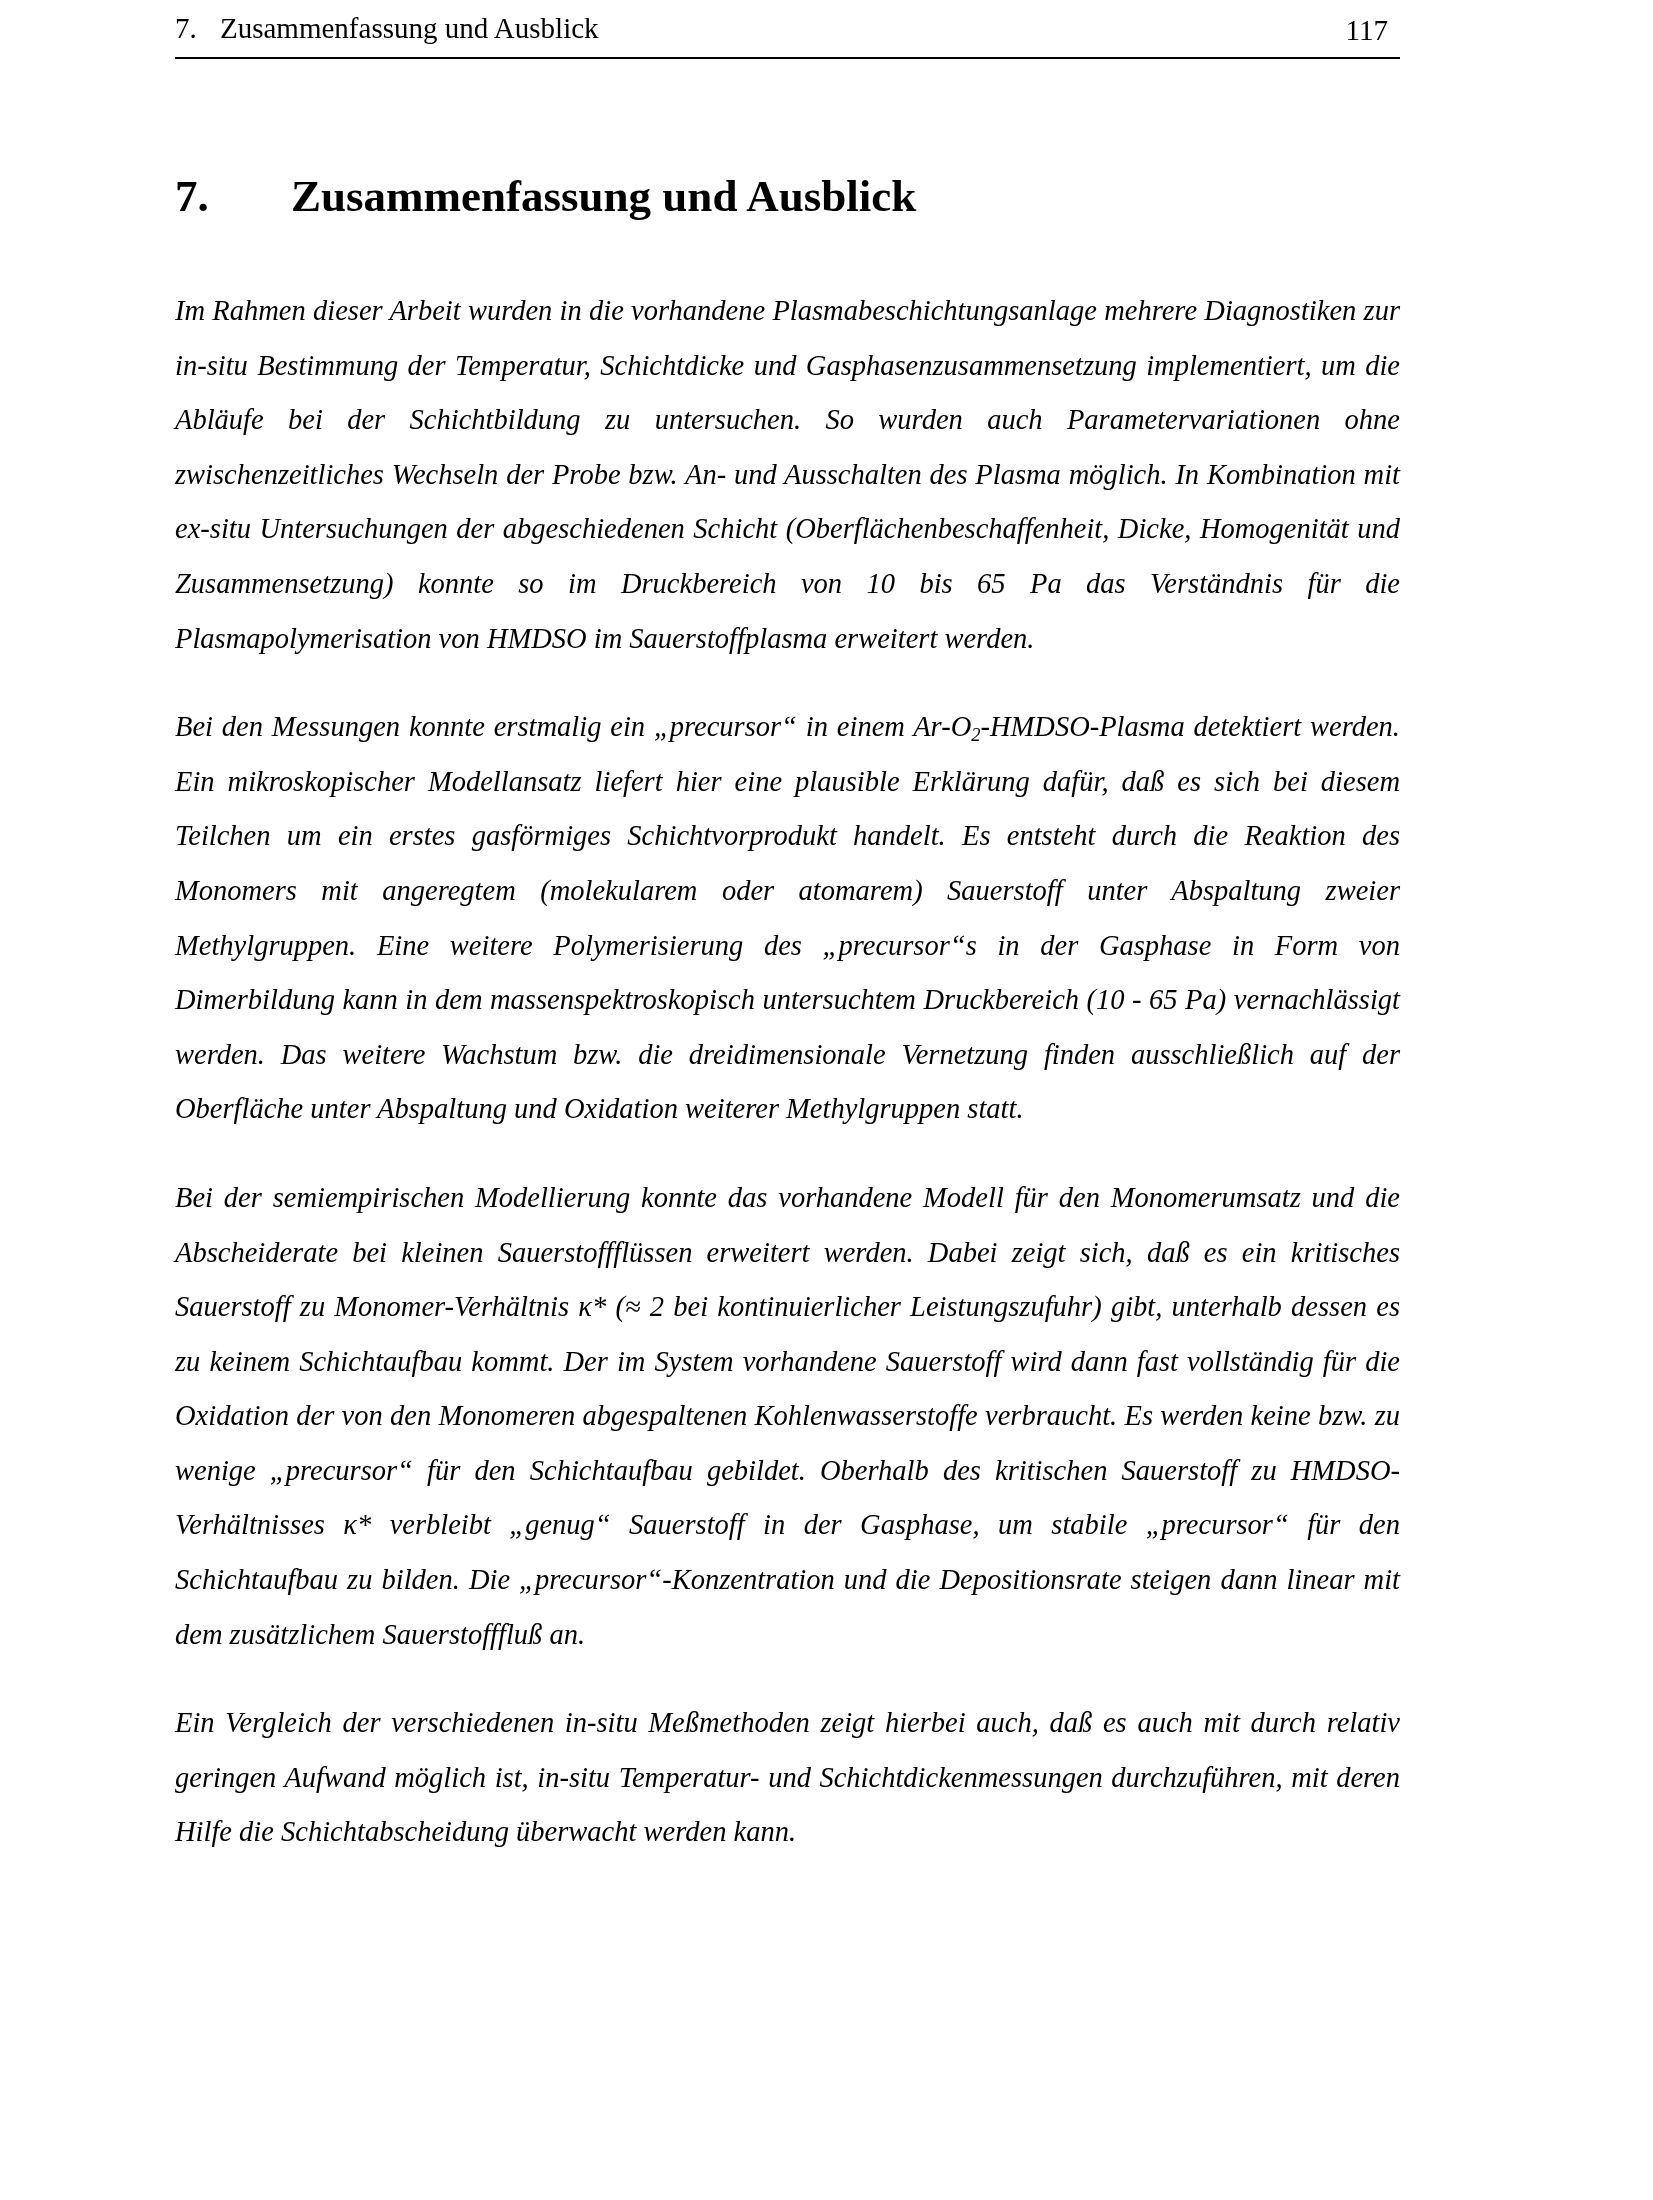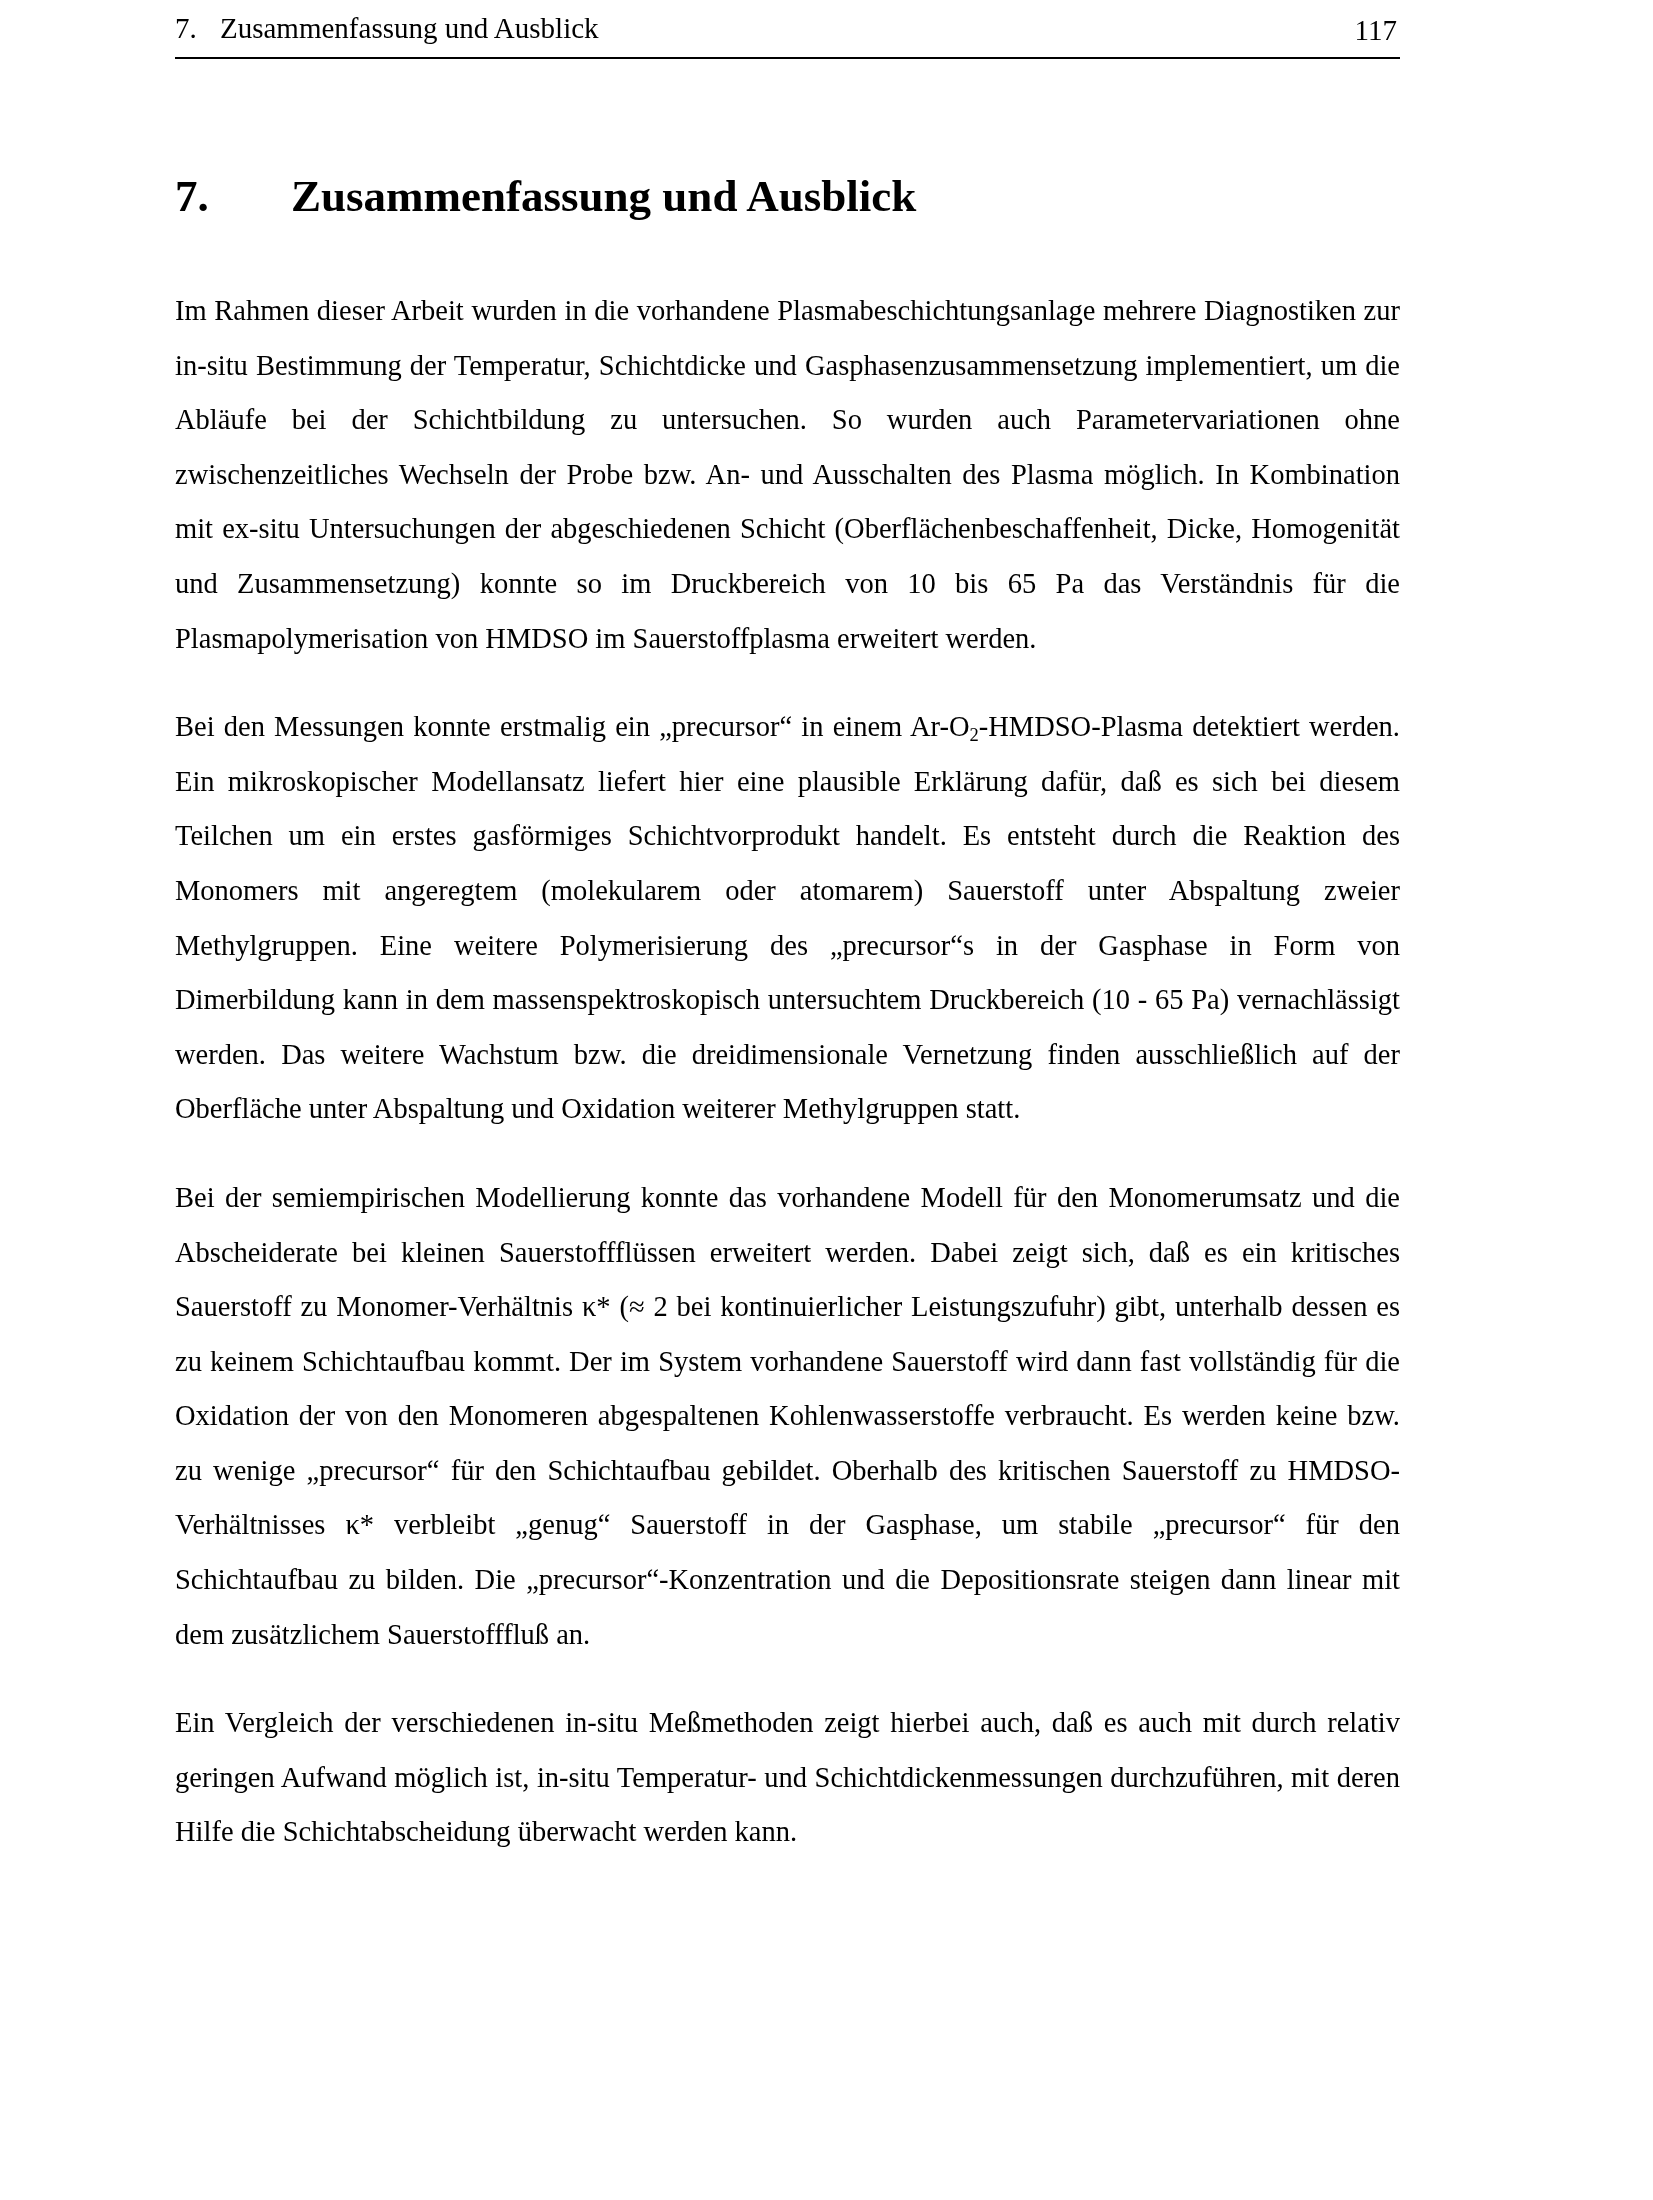--- a/index.html
+++ b/index.html
@@ -1,26 +1,26 @@
 <!DOCTYPE html>
 <html><head>
 <meta charset="utf-8">
 <style>
   html, body { margin: 0; padding: 0; background: #ffffff; }
   body { width: 1653px; height: 2200px; position: relative; overflow: hidden;
          font-family: "Liberation Serif", "DejaVu Serif", serif; color: #000; }
   .page-header { position: absolute; left: 175px; top: 6px; width: 1225px; height: 52px; }
   .running-title { position: absolute; left: 0; top: 4px; font-size: 29px; line-height: 36px; white-space: pre; }
   .running-title .num { display: inline-block; width: 45px; }
-  .page-number { position: absolute; right: 3px; top: 6px; font-size: 29px; line-height: 36px; }
+  .page-number { position: absolute; right: 12px; top: 6px; font-size: 29px; line-height: 36px; }
   .header-rule { position: absolute; left: 175px; top: 57px; width: 1225px; height: 2px; background: #000; }
   .chapter-heading { position: absolute; left: 175px; top: 166px; font-size: 45px; font-weight: bold; line-height: 60px; white-space: nowrap; }
   .chapter-heading .num { display: inline-block; width: 116px; }
   .body-text { position: absolute; left: 175px; top: 284px; width: 1225px; }
-  .para { margin: 0 0 34px 0; font-size: 28.5px; line-height: 54.6px; text-align: justify; hyphens: manual; }
+  .para { margin: 0 0 34px 0; font-size: 28.5px; line-height: 54.6px; text-align: justify; hyphens: manual; font-style: italic; }
   sub { font-size: 0.65em; vertical-align: -0.25em; line-height: 0; }
 </style>
 </head>
 <body>
 
 <div class="page-header">
   <div class="running-title"><span class="num">7.</span><span>Zusammenfassung und Ausblick</span></div>
   <div class="page-number">117</div>
 </div>
 <div class="header-rule"></div>

